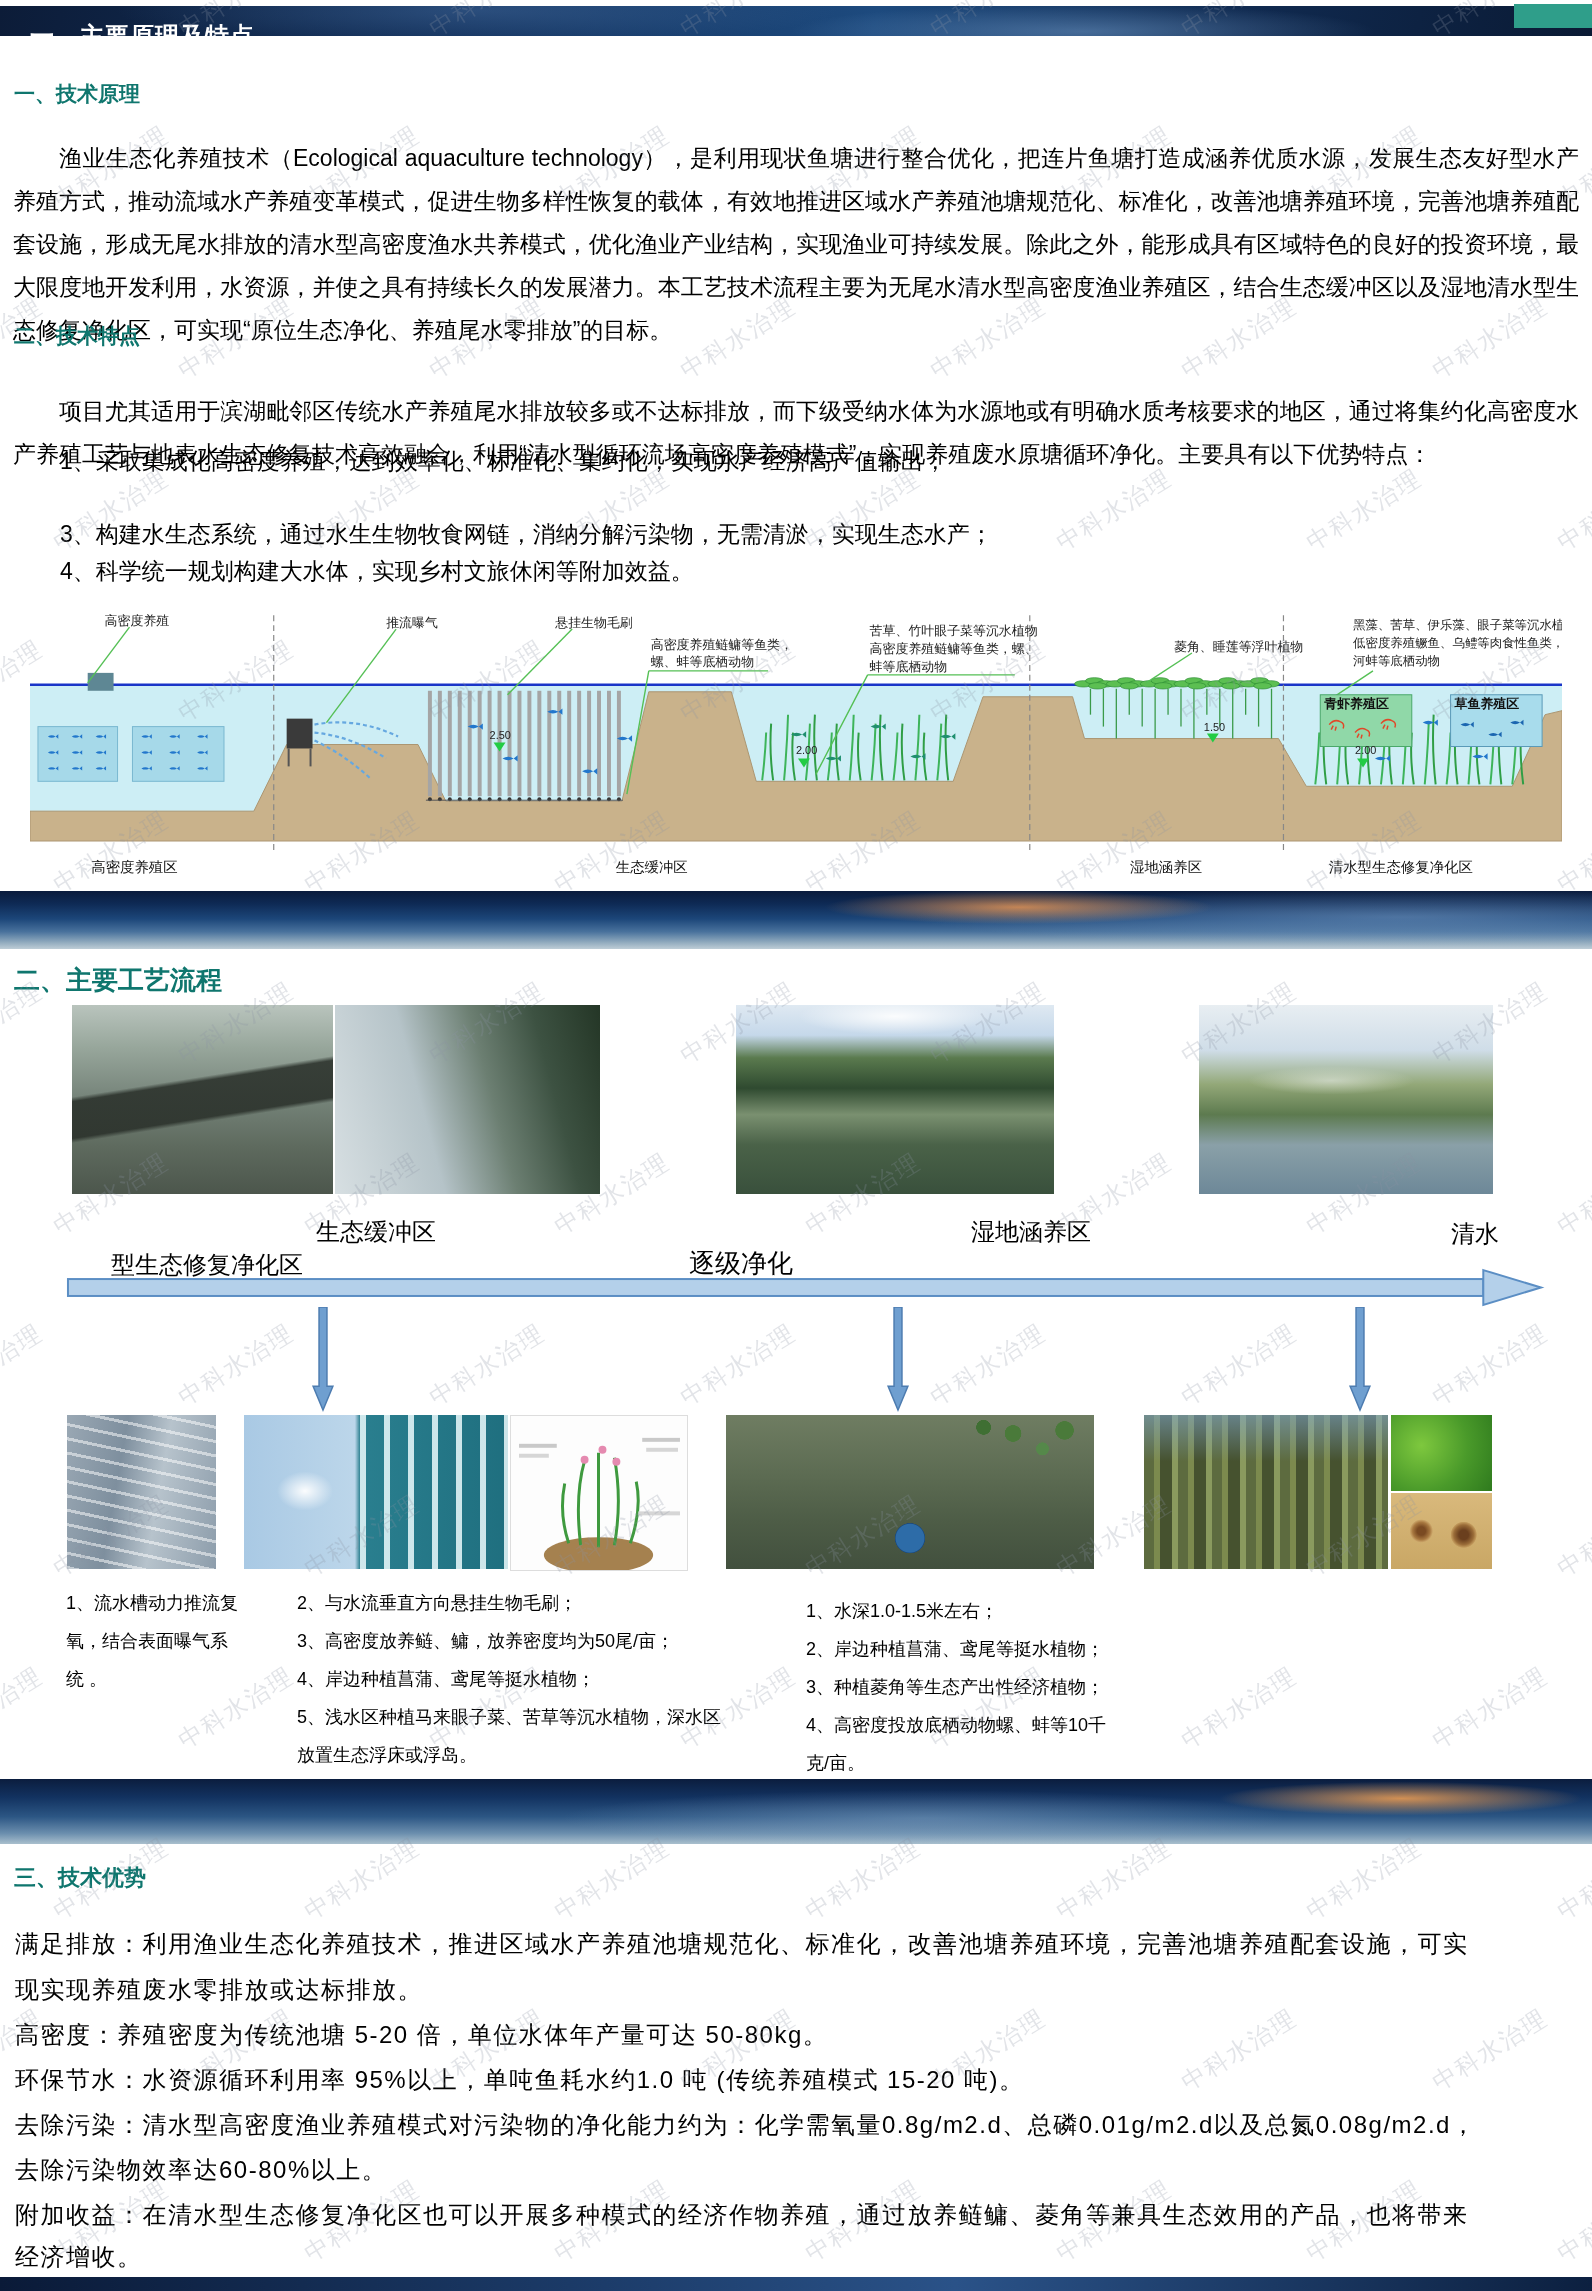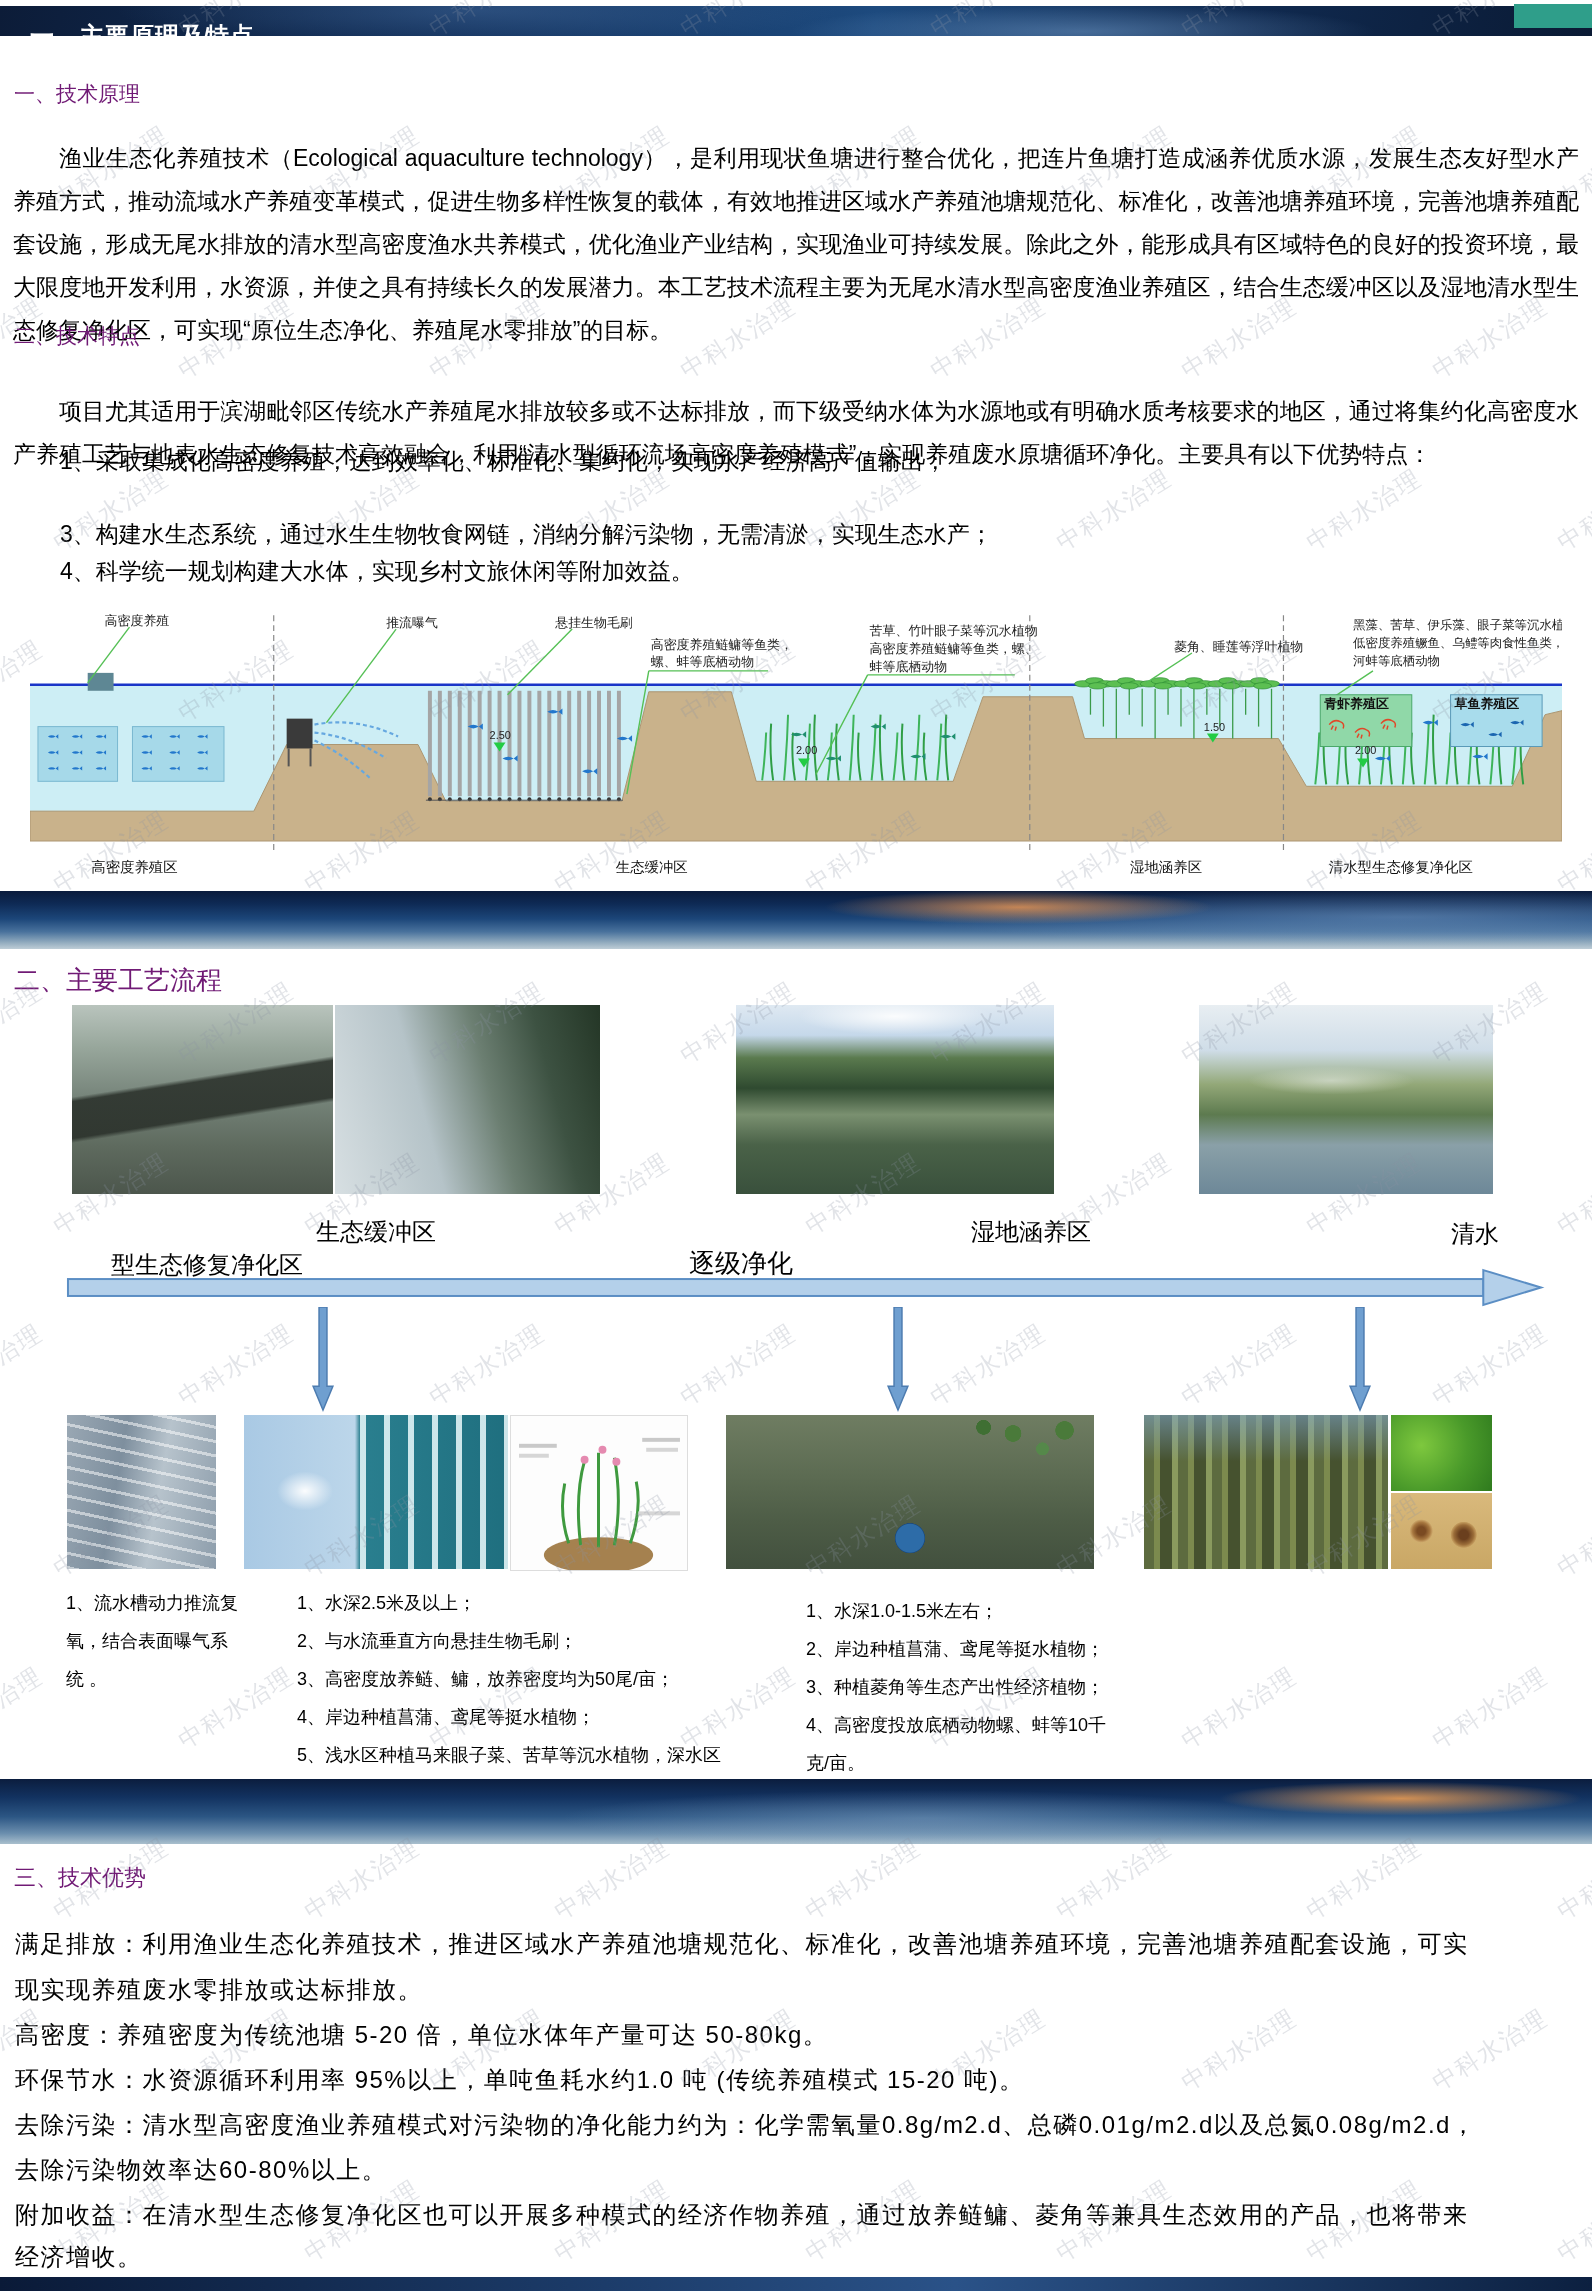--- a/index.html
+++ b/index.html
@@ -21,21 +21,21 @@
       linear-gradient(to bottom,#0a1b3c 0%,#0e2a55 22%,#1c4679 48%,#48719c 70%,#8fa9bd 88%,#becdd6 100%);}
   .band-low{top:1779px;height:65px;
     background:
       radial-gradient(ellipse 279px 26px at 88% 30%, rgba(242,160,82,.85), transparent 65%),
       radial-gradient(ellipse 517px 40px at 58% 60%, rgba(150,180,210,.4), transparent 70%),
       linear-gradient(to bottom,#0b1d3e 0%,#123260 28%,#2c5684 58%,#6c8fae 84%,#a9bfcd 100%);}
   .band-bottom{top:2277px;height:15px;
     background:linear-gradient(90deg,#0a1a38 0%,#1c3c6a 38%,#2a5288 60%,#0c2040 100%);}
   .band-title{position:absolute;left:30px;top:14px;font-size:24px;font-weight:bold;color:#fff;letter-spacing:1px;}
   
-  .h-black{position:absolute;left:14px;font-size:21px;font-weight:400;color:#701a75;}
+  .h-black{position:absolute;left:14px;font-size:21px;font-weight:700;color:#0f766e;}
   .para{position:absolute;left:13px;width:1566px;font-size:23px;line-height:43px;
         text-align:justify;text-justify:inter-ideograph;color:#000;margin-top:36px;}
   .indent{text-indent:2em;}
   .feat-item{position:absolute;left:60px;font-size:23px;color:#000;white-space:nowrap;}
   .adv-line{position:absolute;left:15px;font-size:24px;letter-spacing:1.5px;color:#000;white-space:nowrap;}
   
   .stage-label{position:absolute;font-size:24px;color:#000;white-space:nowrap;}
   .cascade-label{position:absolute;font-size:26px;color:#000;white-space:nowrap;}
   .notes{position:absolute;font-size:18px;line-height:38px;color:#000;}
   .notes div{margin:0;}
@@ -410,21 +410,20 @@
   </div>
   <div class="photo p-row2-d"></div>
   <div class="photo p-row2-e1"></div>
   <div class="photo p-row2-e2"></div>
   <div class="photo p-row2-e3"></div>
 
   <div class="notes" style="left:66px;top:1584px;width:174px">
     <div>1、流水槽动力推流复氧，结合表面曝气系统 。</div>
   </div>
   <div class="notes" style="left:297px;top:1584px;width:428px">
-    <div>1、水深2.5米及以上；</div>
     <div>2、与水流垂直方向悬挂生物毛刷；</div>
     <div>3、高密度放养鲢、鳙，放养密度均为50尾/亩；</div>
     <div>4、岸边种植菖蒲、鸢尾等挺水植物；</div>
     <div>5、浅水区种植马来眼子菜、苦草等沉水植物，深水区放置生态浮床或浮岛。</div>
   </div>
   <div class="notes" style="left:806px;top:1592px;width:310px">
     <div>1、水深1.0-1.5米左右；</div>
     <div>2、岸边种植菖蒲、鸢尾等挺水植物；</div>
     <div>3、种植菱角等生态产出性经济植物；</div>
     <div>4、高密度投放底栖动物螺、蚌等10千克/亩。</div>

